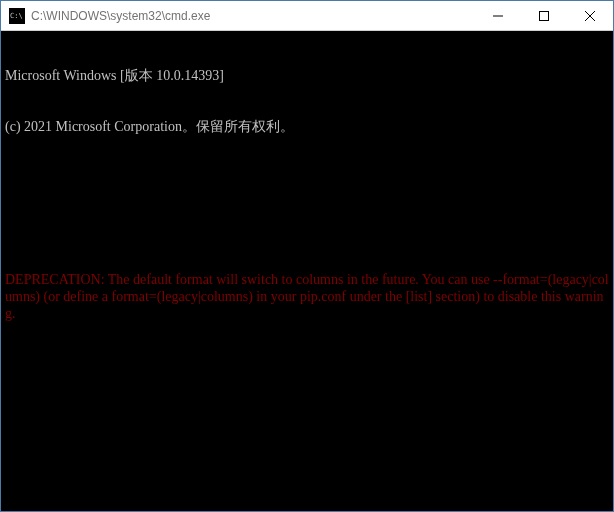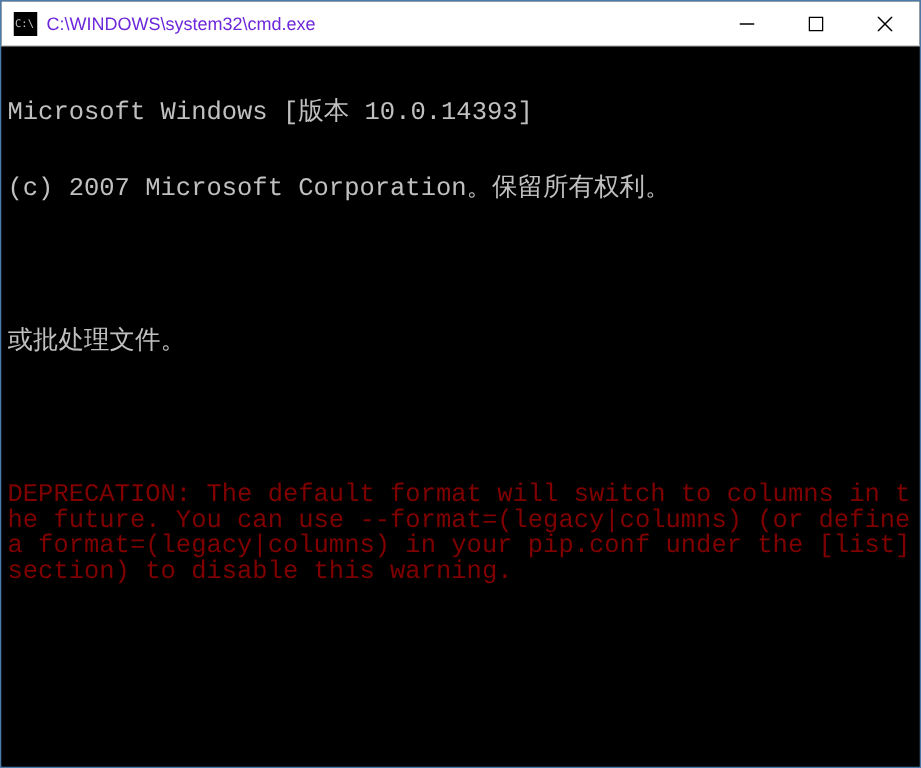--- a/index.html
+++ b/index.html
@@ -18,37 +18,37 @@
       border-bottom: 1px solid #d0d0d0;
       flex-shrink: 0;
     }
     .title-icon {
       width: 16px; height: 16px;
       margin: 0 6px 0 8px;
       flex-shrink: 0;
     }
     .title-text {
       font-size: 12px;
-      color: #6d28d9;
+      color: #737373;
       flex: 1;
       white-space: nowrap; overflow: hidden;
     }
     .win-controls { display: flex; height: 100%; }
     .win-btn {
       width: 46px;
       display: flex; align-items: center; justify-content: center;
       font-family: "Segoe UI Symbol", sans-serif;
     }
     .win-btn svg { display: block; }
     .terminal {
       flex: 1;
       background: #000;
       color: #c0c0c0;
-      font-family: Liberation Mono, monospace;
-      font-size: 17px;
+      font-family: Liberation Serif, serif;
+      font-size: 14px;
       line-height: 17px;
       padding: 2px 4px 0 4px;
       white-space: pre-wrap;
       word-break: break-all;
       overflow: hidden;
     }
     .line { min-height: 17px; }
     .warn { color: #800000; }
   </style>
 </head>
@@ -77,23 +77,22 @@
         <svg width="10" height="10" viewBox="0 0 10 10">
             <line x1="0" y1="0" x2="10" y2="10" stroke="#000" stroke-width="1"></line>
             <line x1="10" y1="0" x2="0" y2="10" stroke="#000" stroke-width="1"></line>
           </svg>
       </div>
     </div>
   </div>
 
   <div class="terminal">
     <div class="line">Microsoft Windows [版本 10.0.14393]</div>
-    <div class="line">(c) 2007 Microsoft Corporation。保留所有权利。</div>
+    <div class="line">(c) 2021 Microsoft Corporation。保留所有权利。</div>
     <div class="line"></div>
-    <div class="line">或批处理文件。</div>
     <div class="line"></div>
     <div class="line warn">DEPRECATION: The default format will switch to columns in the future. You can use --format=(legacy|columns) (or define a format=(legacy|columns) in your pip.conf under the [list] section) to disable this warning.</div>
     
     
     
   </div>
 
 </div>
 
 </body></html>

